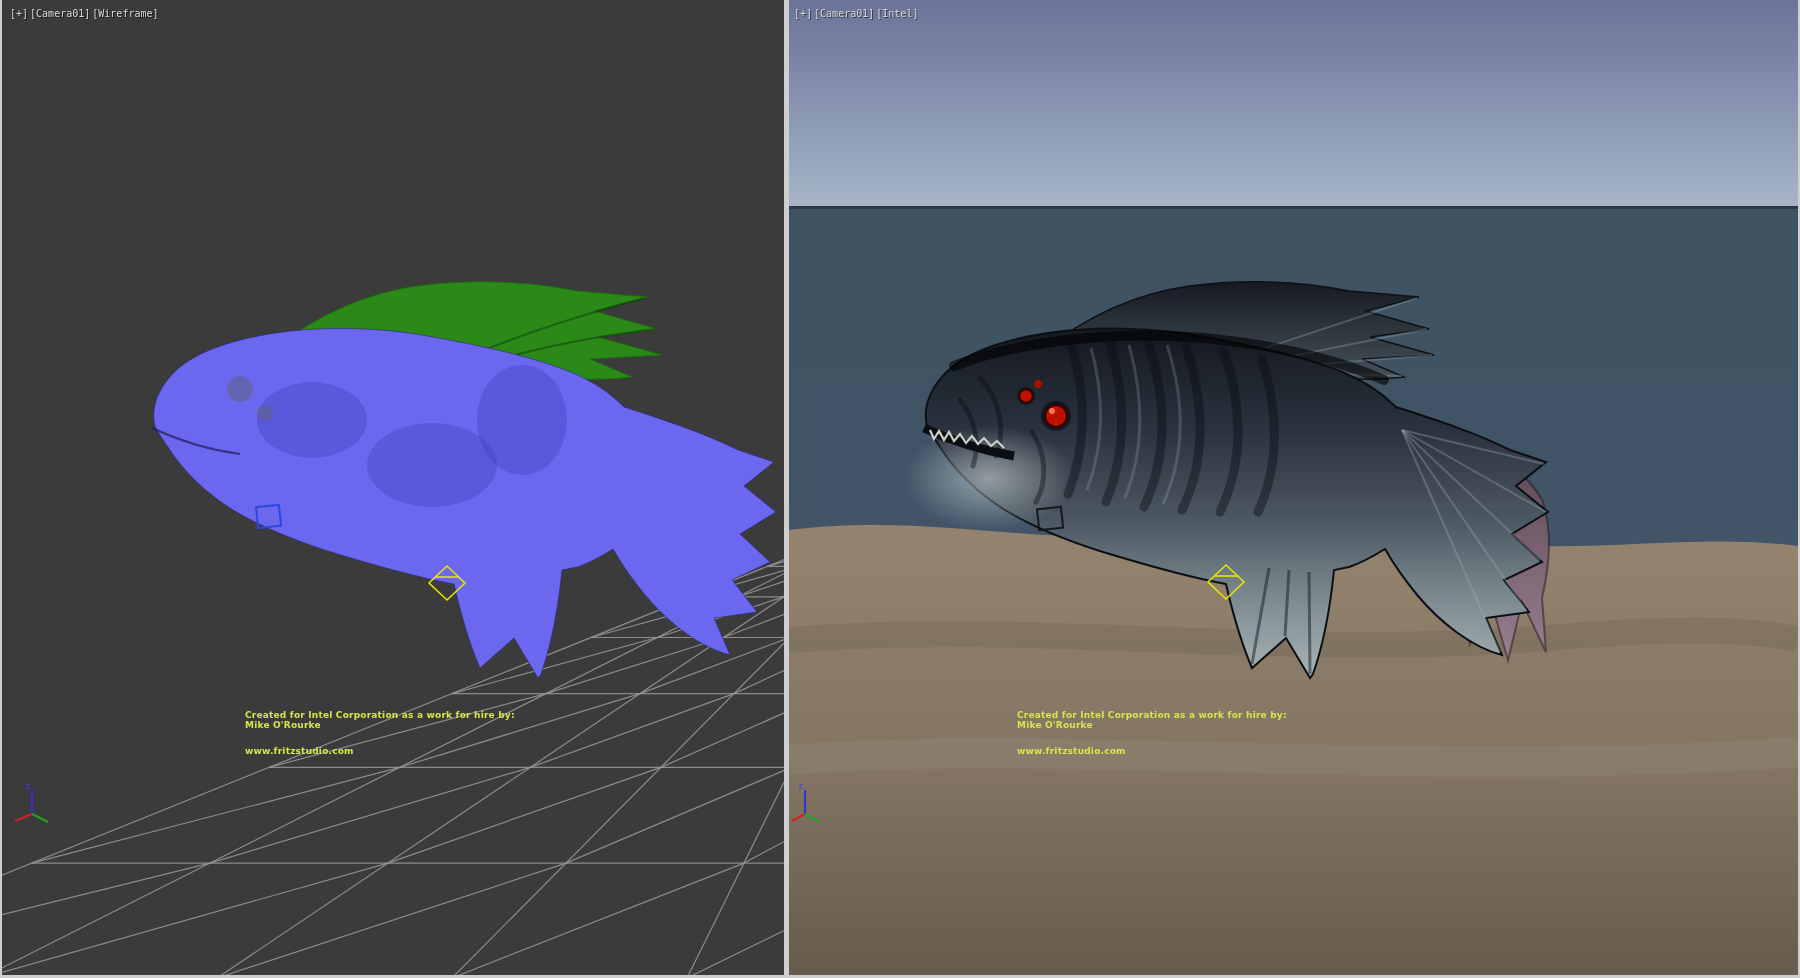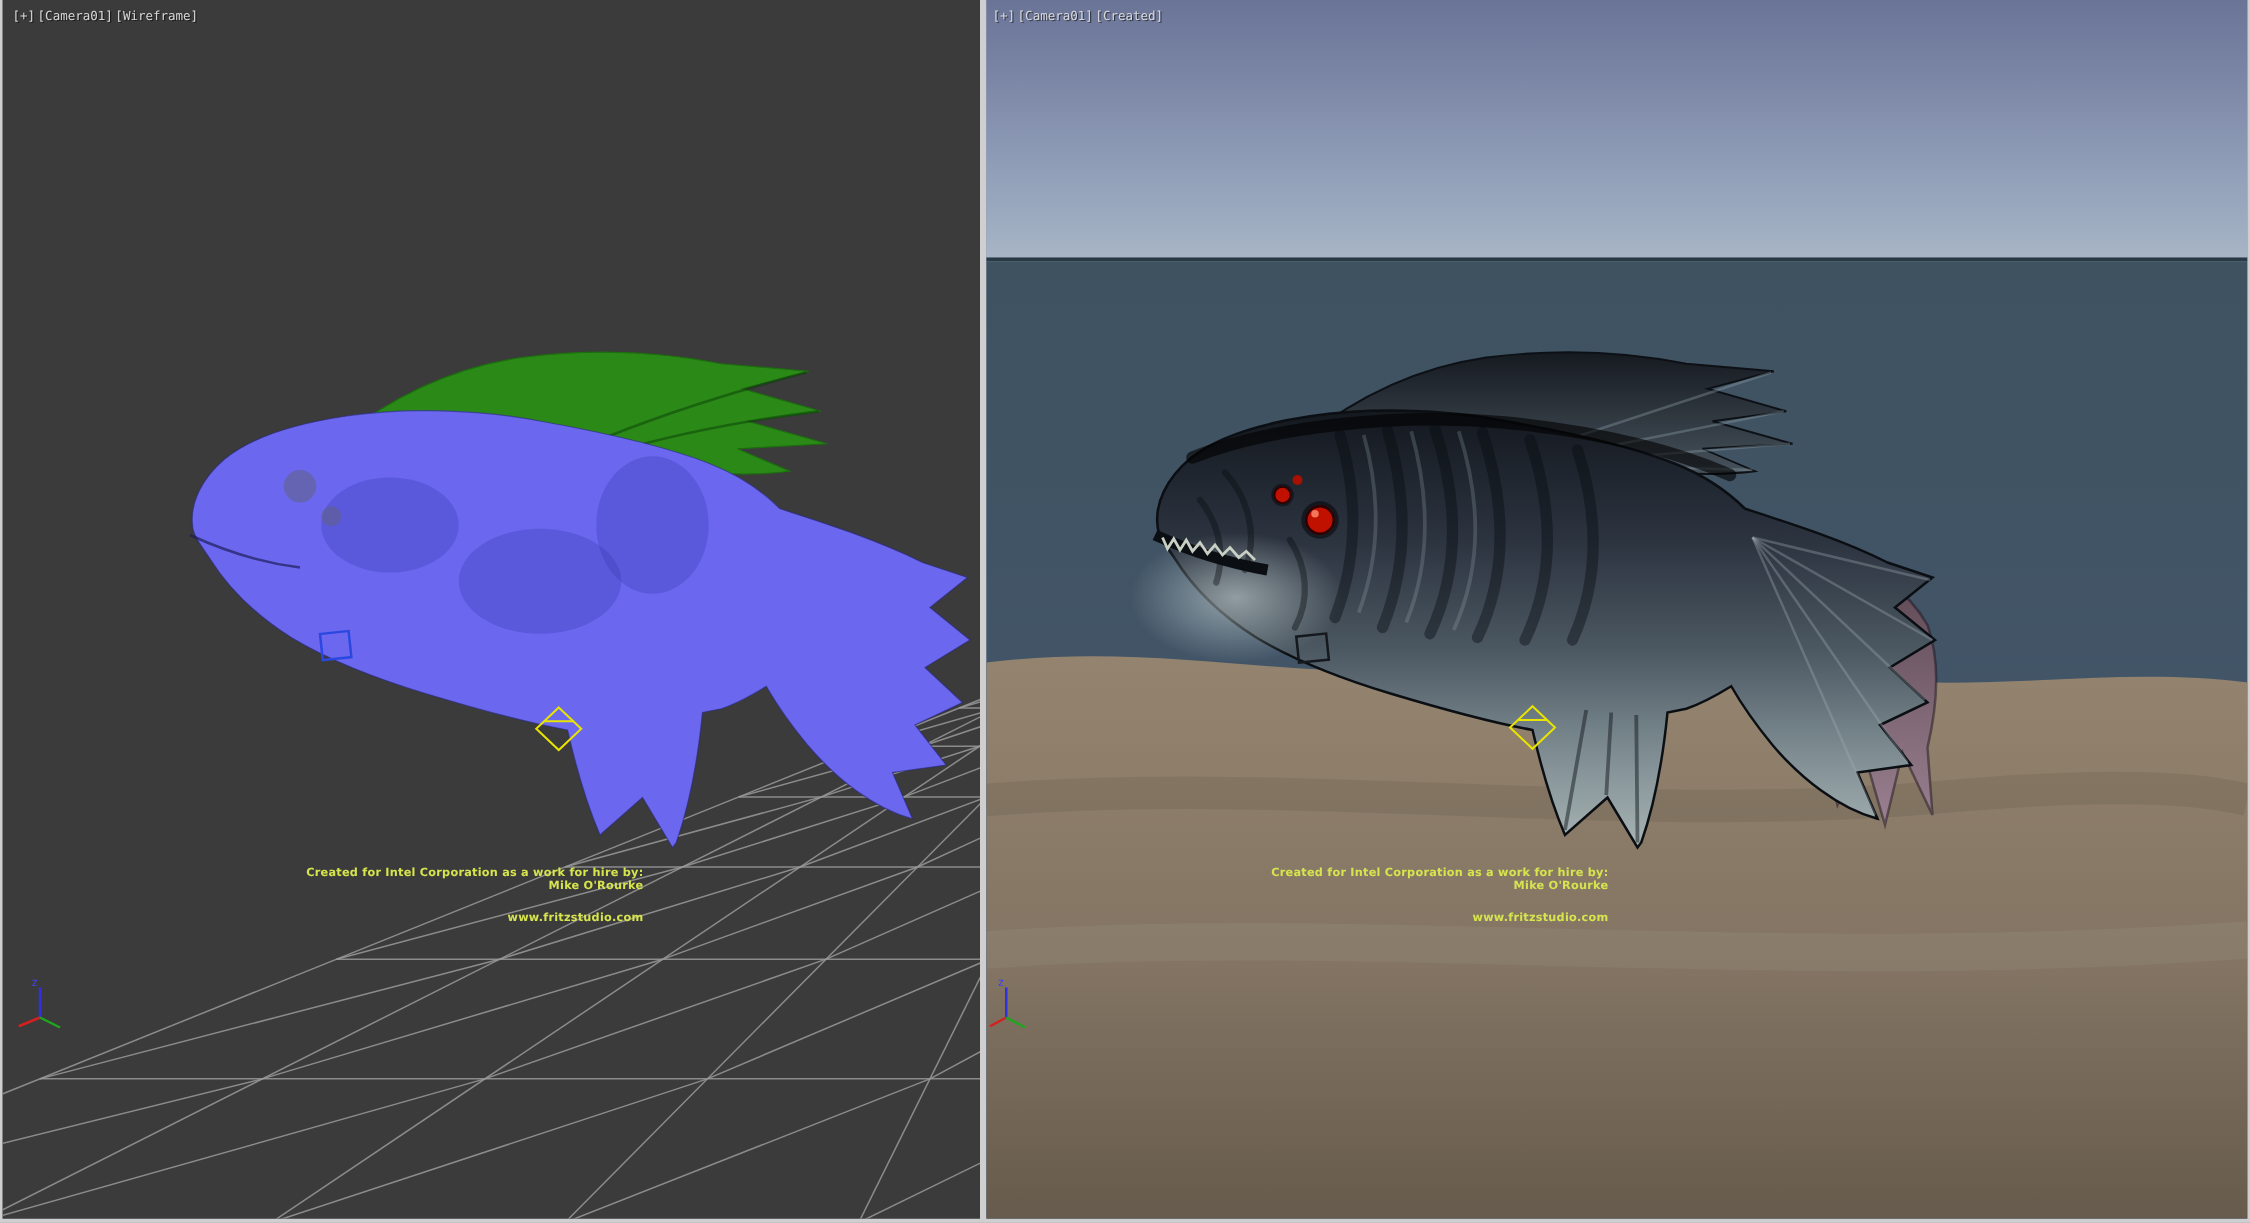--- a/index.html
+++ b/index.html
@@ -9,22 +9,22 @@
   .vp-left{width:782px;background:#3b3b3b;}
   .vp-right{width:1009px;background:#8995b2;}
   .scene{position:absolute;left:0;top:0;}
   
   .vp-label{position:absolute;top:8px;left:8px;z-index:30;display:flex;gap:2px;
             font:10px "DejaVu Sans Mono", monospace;color:#d8d8d8;
             text-shadow:1px 1px 0 rgba(0,0,0,.55);}
   .vp-right .vp-label{left:5px;}
   .vp-menu{cursor:pointer;}
   
-  .credit{position:absolute;left:243px;top:694px;z-index:25;
-          font:bold 9px/10px "DejaVu Sans", sans-serif;color:#d6e44e;letter-spacing:.2px;text-align:right;}
+  .credit{position:absolute;left:243px;top:710px;z-index:25;
+          font:bold 9px/10px "DejaVu Sans", sans-serif;color:#d6e44e;letter-spacing:.2px;}
   .vp-right .credit{left:228px;}
   .credit-url{margin-top:16px;}
   
   .sky{position:absolute;left:0;top:0;right:0;height:206px;
        background:linear-gradient(#6a7497 0%,#7b86a6 30%,#93a1ba 70%,#a7b5c6 100%);}
   .horizon{position:absolute;left:0;top:206px;right:0;height:3px;background:#2a3a44;}
   .sea{position:absolute;left:0;top:209px;right:0;bottom:0;
        background:linear-gradient(#3e5260 0%,#44566a 60%,#4a5b70 100%);}
   
   #wire-grid line{stroke:#9a9a9a;stroke-width:1.2;opacity:.85;}
@@ -224,21 +224,21 @@
 
   <div class="viewport vp-right">
 
     <div class="sky"></div>
     <div class="horizon"></div>
     <div class="sea"></div>
 
     <div class="vp-label">
       <span class="vp-menu">[+]</span>
       <span class="vp-menu">[Camera01]</span>
-      <span class="vp-menu">[Created]</span>
+      <span class="vp-menu">[Intel]</span>
     </div>
 
     <svg class="scene" width="1009" height="975" viewBox="0 0 1009 975">
       <defs>
         <linearGradient id="bodyGradR" x1="0" y1="0" x2="0" y2="1">
           <stop offset="0%" stop-color="#14181f"></stop>
           <stop offset="30%" stop-color="#2c3440"></stop>
           <stop offset="55%" stop-color="#4c5862"></stop>
           <stop offset="78%" stop-color="#7e8c92"></stop>
           <stop offset="100%" stop-color="#a8b4b4"></stop>

